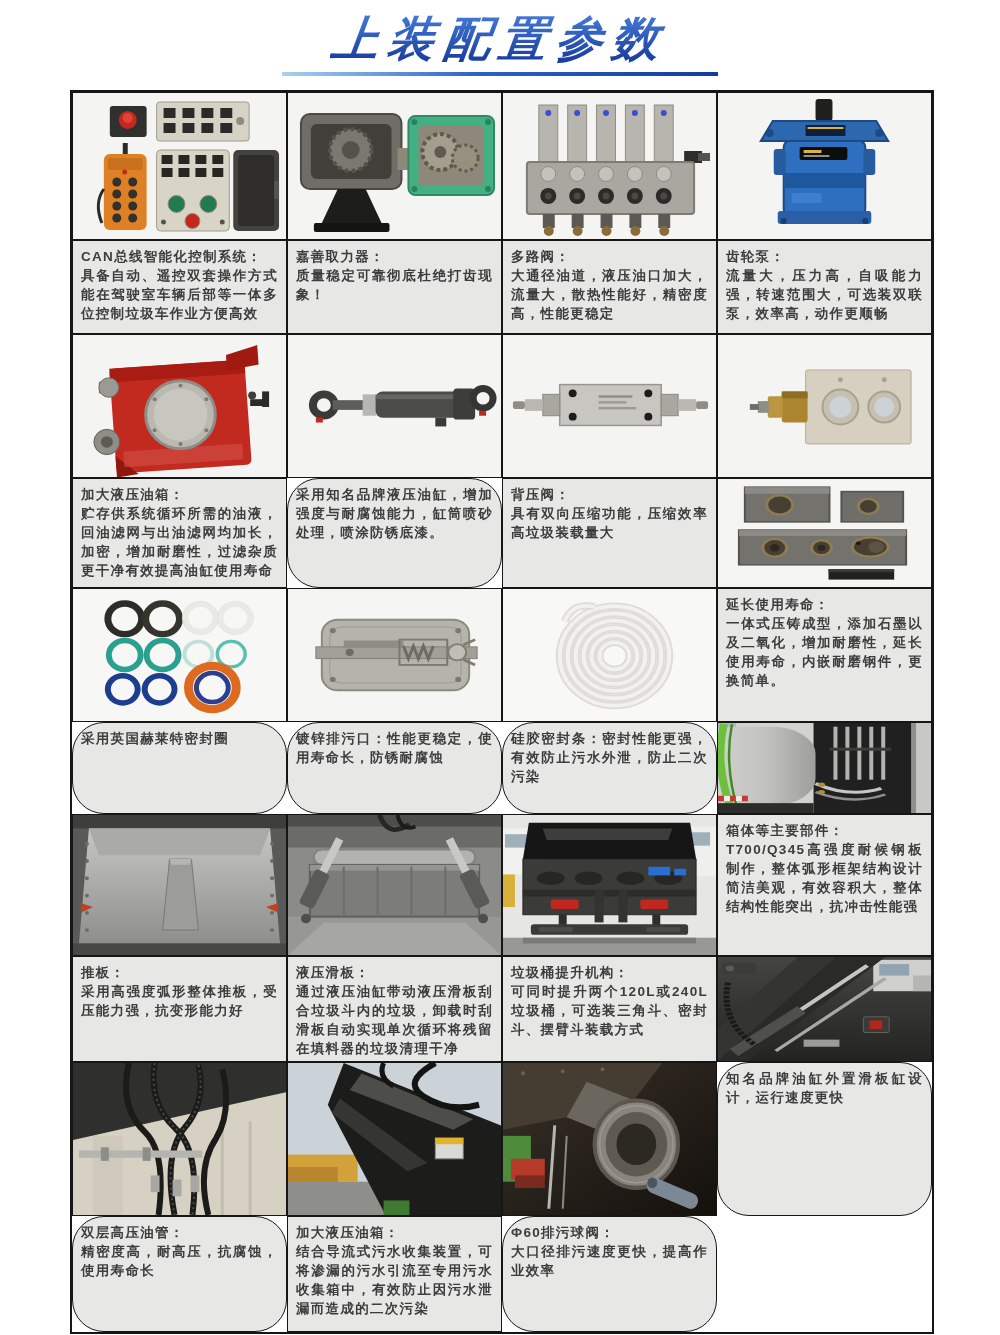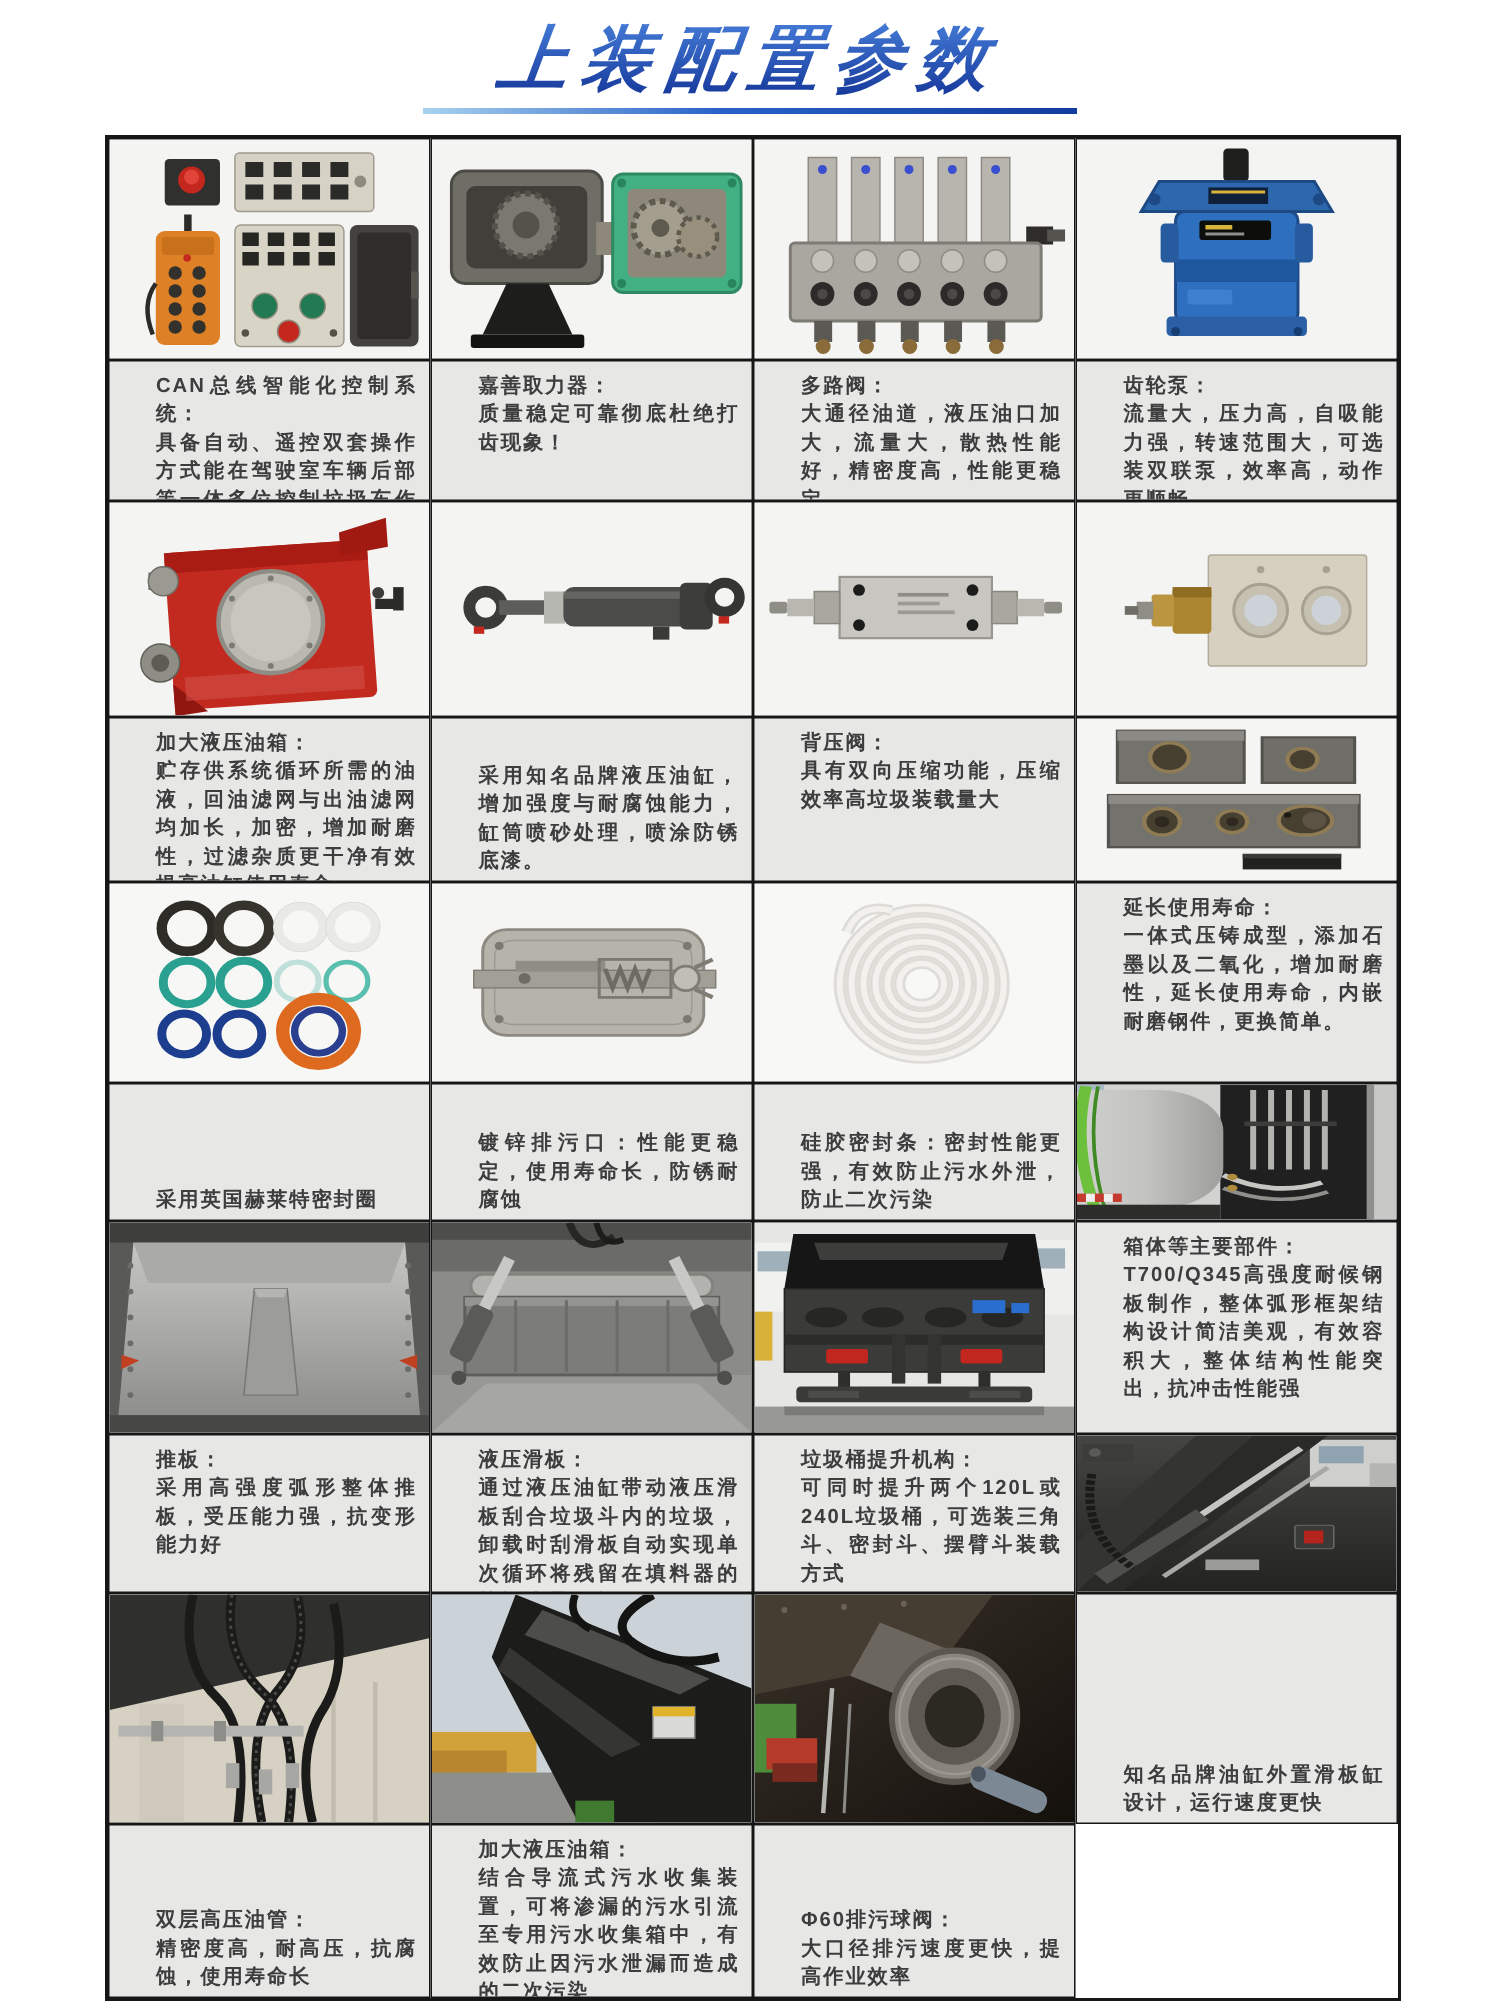--- a/index.html
+++ b/index.html
@@ -24,22 +24,22 @@
     border:2px solid #161616; background:#fff;
     display:grid; grid-template-columns:repeat(4,1fr);
     grid-template-rows:148px 94px 144px 110px 134px 92px 142px 106px 154px 116px;
   }
   .cell { border:1px solid #161616; box-sizing:border-box; overflow:hidden; }
   .tcell {
     background:#e7e7e6; padding:6px 8px 4px 8px;
     font-weight:bold; color:#3d3d3d; font-size:13.5px;
     line-height:19px; letter-spacing:1.3px; text-align:justify;
   }
-  .tcell.vc { display:flex; flex-direction:column; justify-content:flex-end; }
-  .h,.b { display:block;margin-left:23px; }
+  .tcell.vc { display:flex; flex-direction:column; justify-content:flex-start;border-radius:32px; }
+  .h,.b { display:block; }
   .icell { background:#f4f4f3; padding:0; }
   .icell svg { display:block; width:100%; height:100%; }
 </style>
 </head>
 <body>
 
 <div class="page">
 
   <div class="title-wrap">
     <div class="title">上装配置参数</div>

